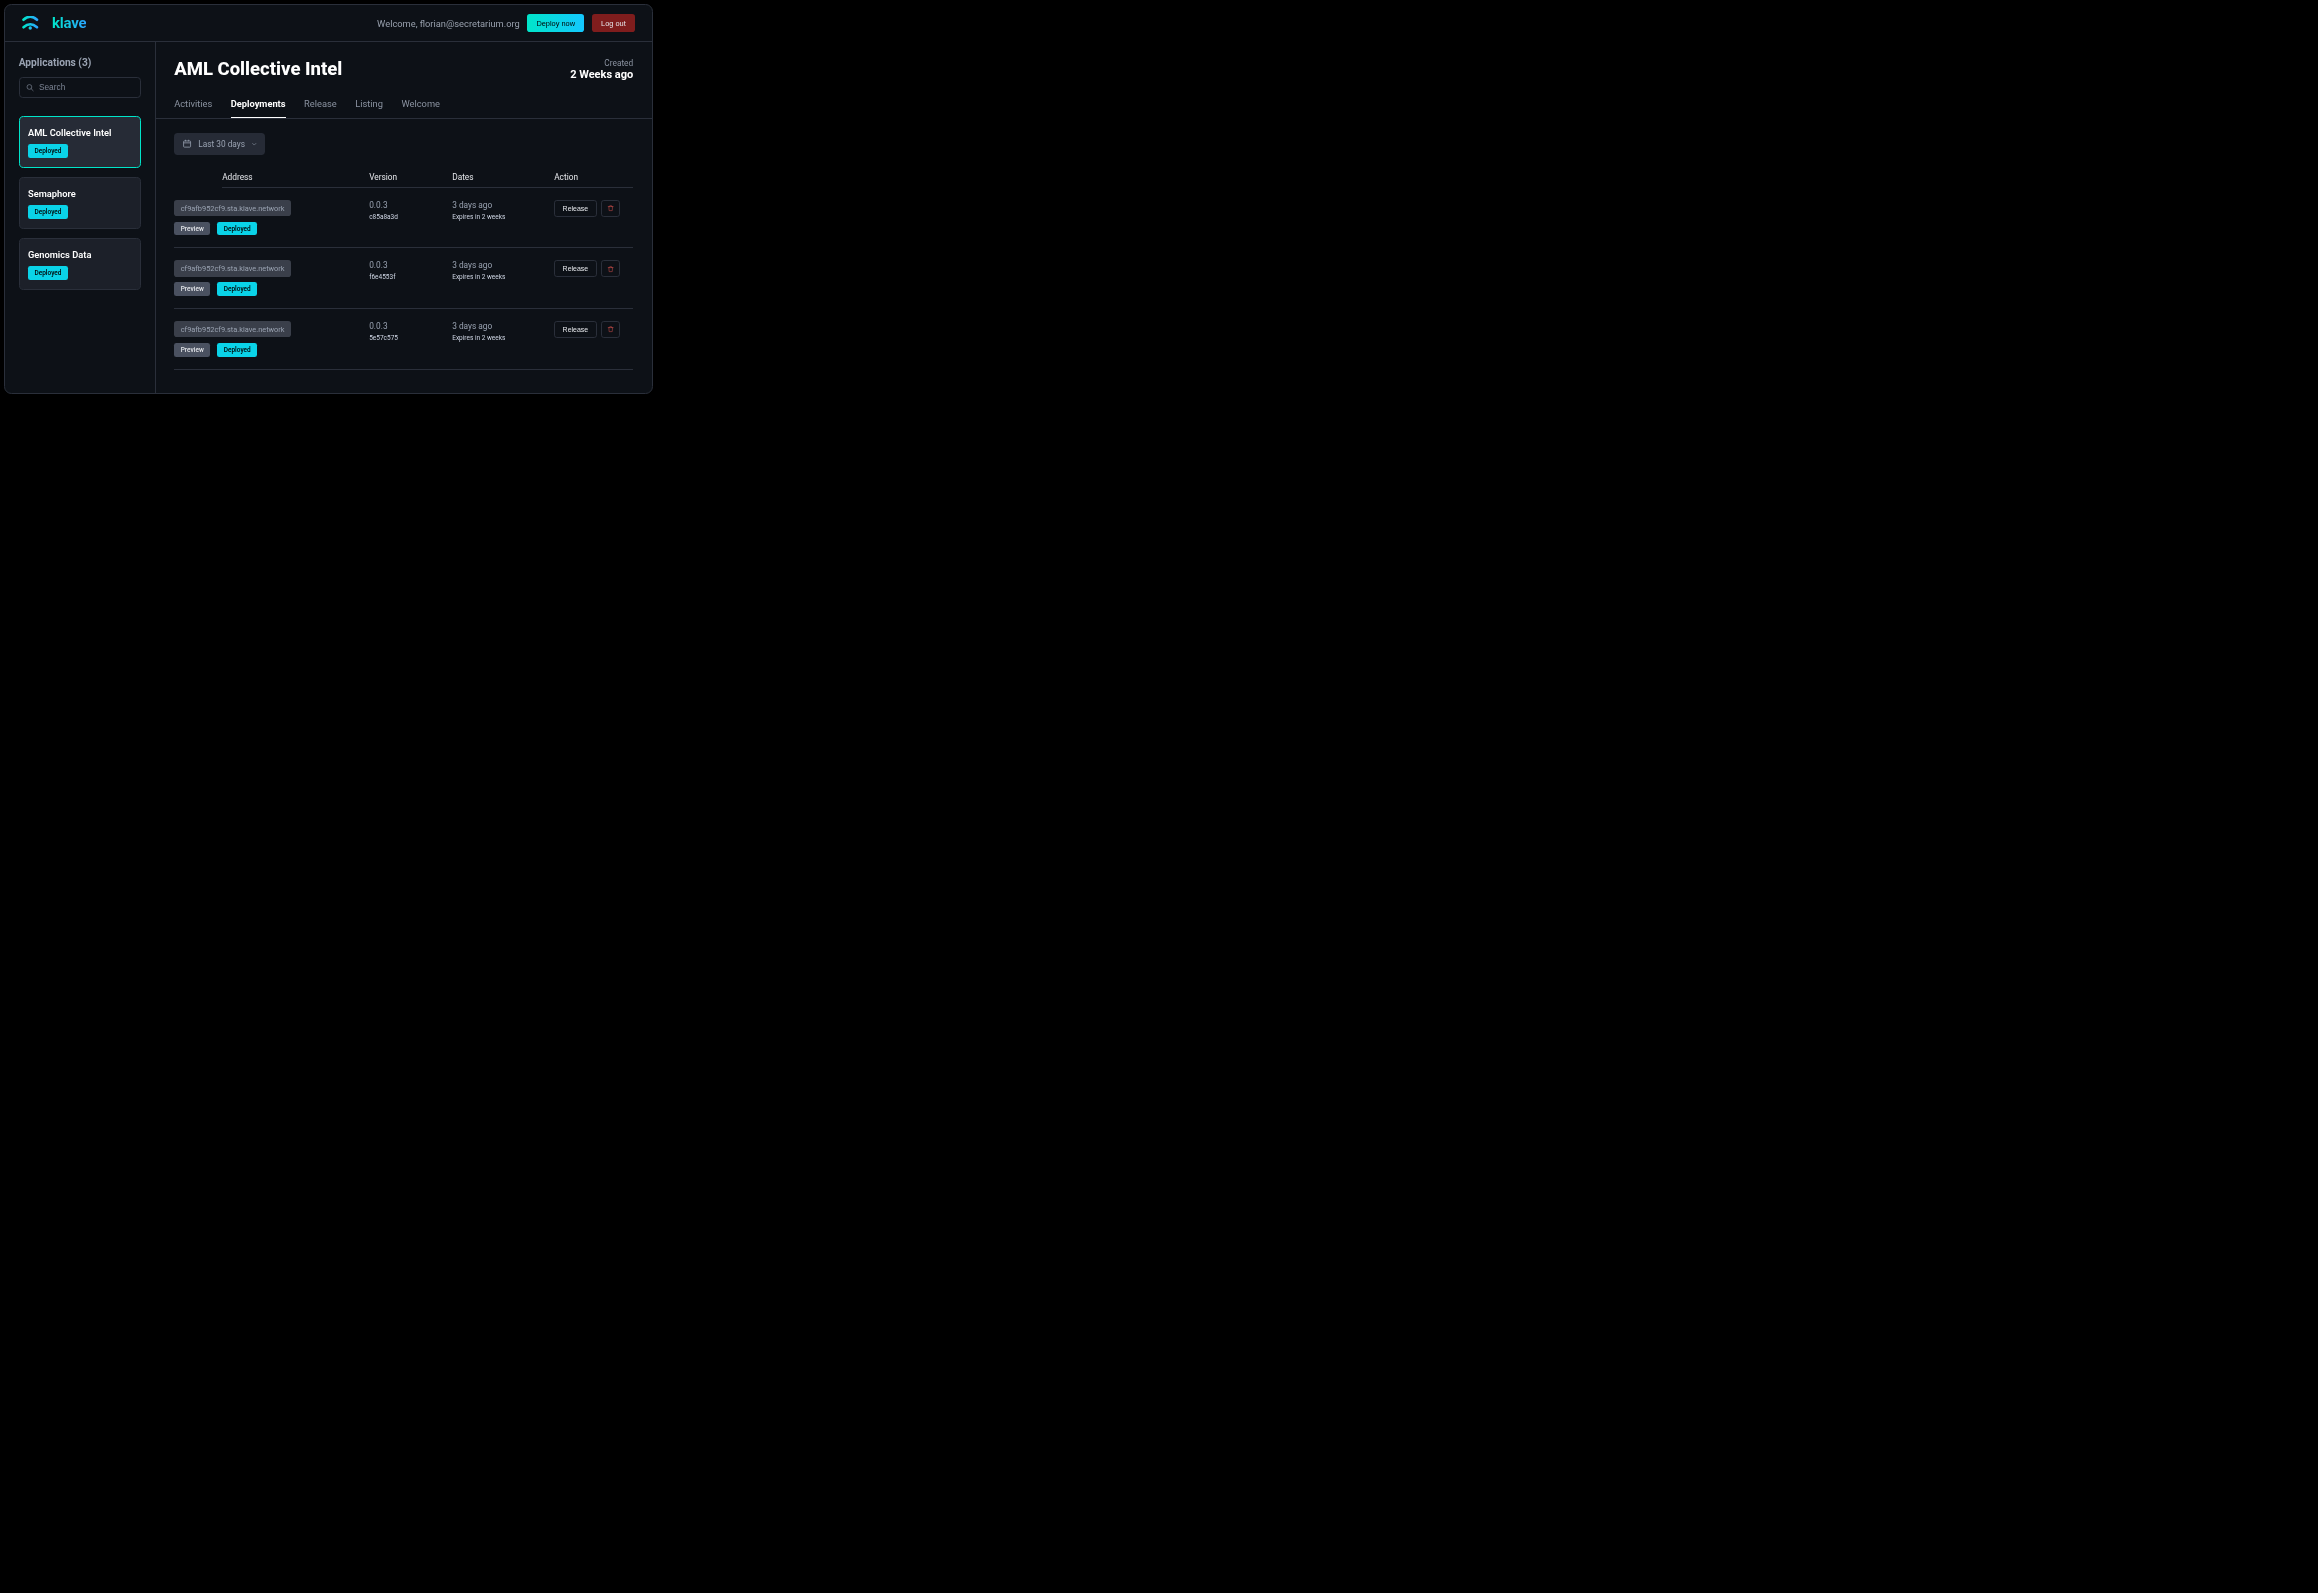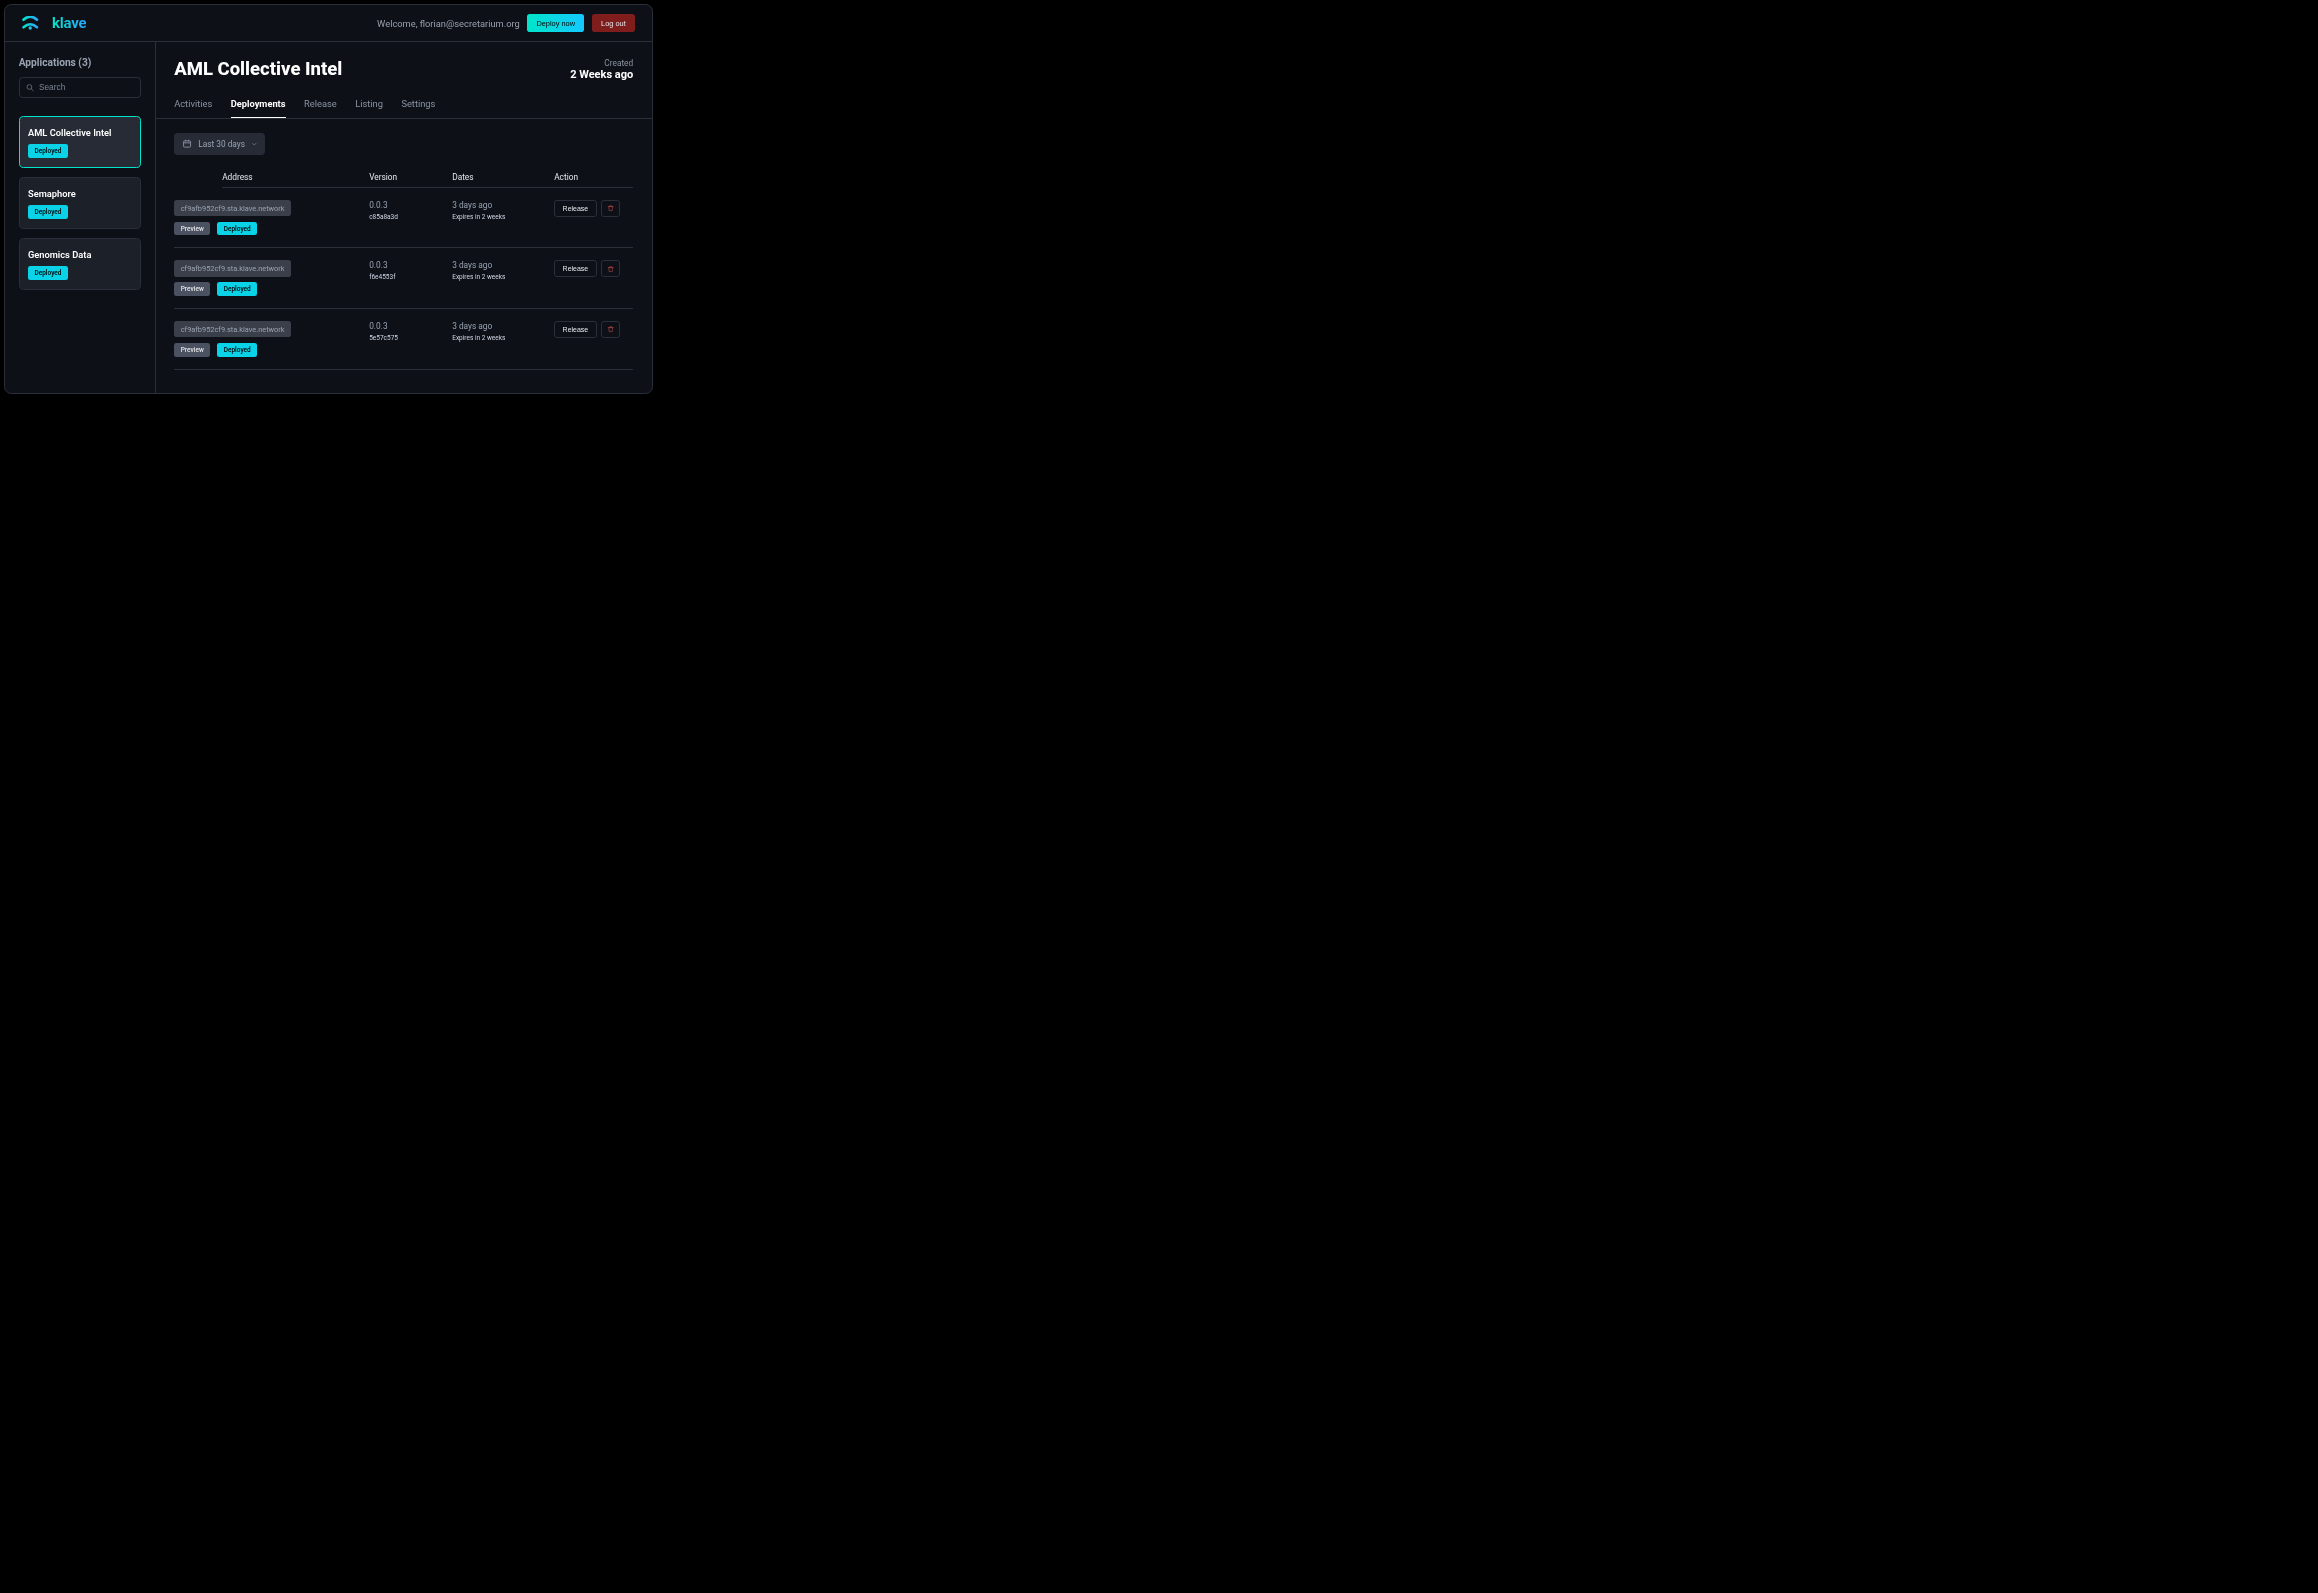--- a/index.html
+++ b/index.html
@@ -285,21 +285,21 @@
           <div class="created-label">Created</div>
           <div class="created-value">2 Weeks ago</div>
         </div>
       </div>
 
       <div class="tabs" id="tabs">
           <div class="tab">Activities</div>
           <div class="tab active">Deployments</div>
           <div class="tab">Release</div>
           <div class="tab">Listing</div>
-          <div class="tab">Settings</div>
+          <div class="tab">Welcome</div>
         </div>
 
       <div class="content">
         <div class="filter-pill">
           <svg width="10.2" height="9.3" viewBox="0 0 24 24">
             <rect x="3" y="5" width="18" height="16" rx="2" stroke="#9aa3b2" stroke-width="2" fill="none"></rect>
             <line x1="3" y1="10" x2="21" y2="10" stroke="#9aa3b2" stroke-width="2"></line>
             <line x1="8" y1="2" x2="8" y2="6" stroke="#9aa3b2" stroke-width="2"></line>
             <line x1="16" y1="2" x2="16" y2="6" stroke="#9aa3b2" stroke-width="2"></line>
           </svg>

